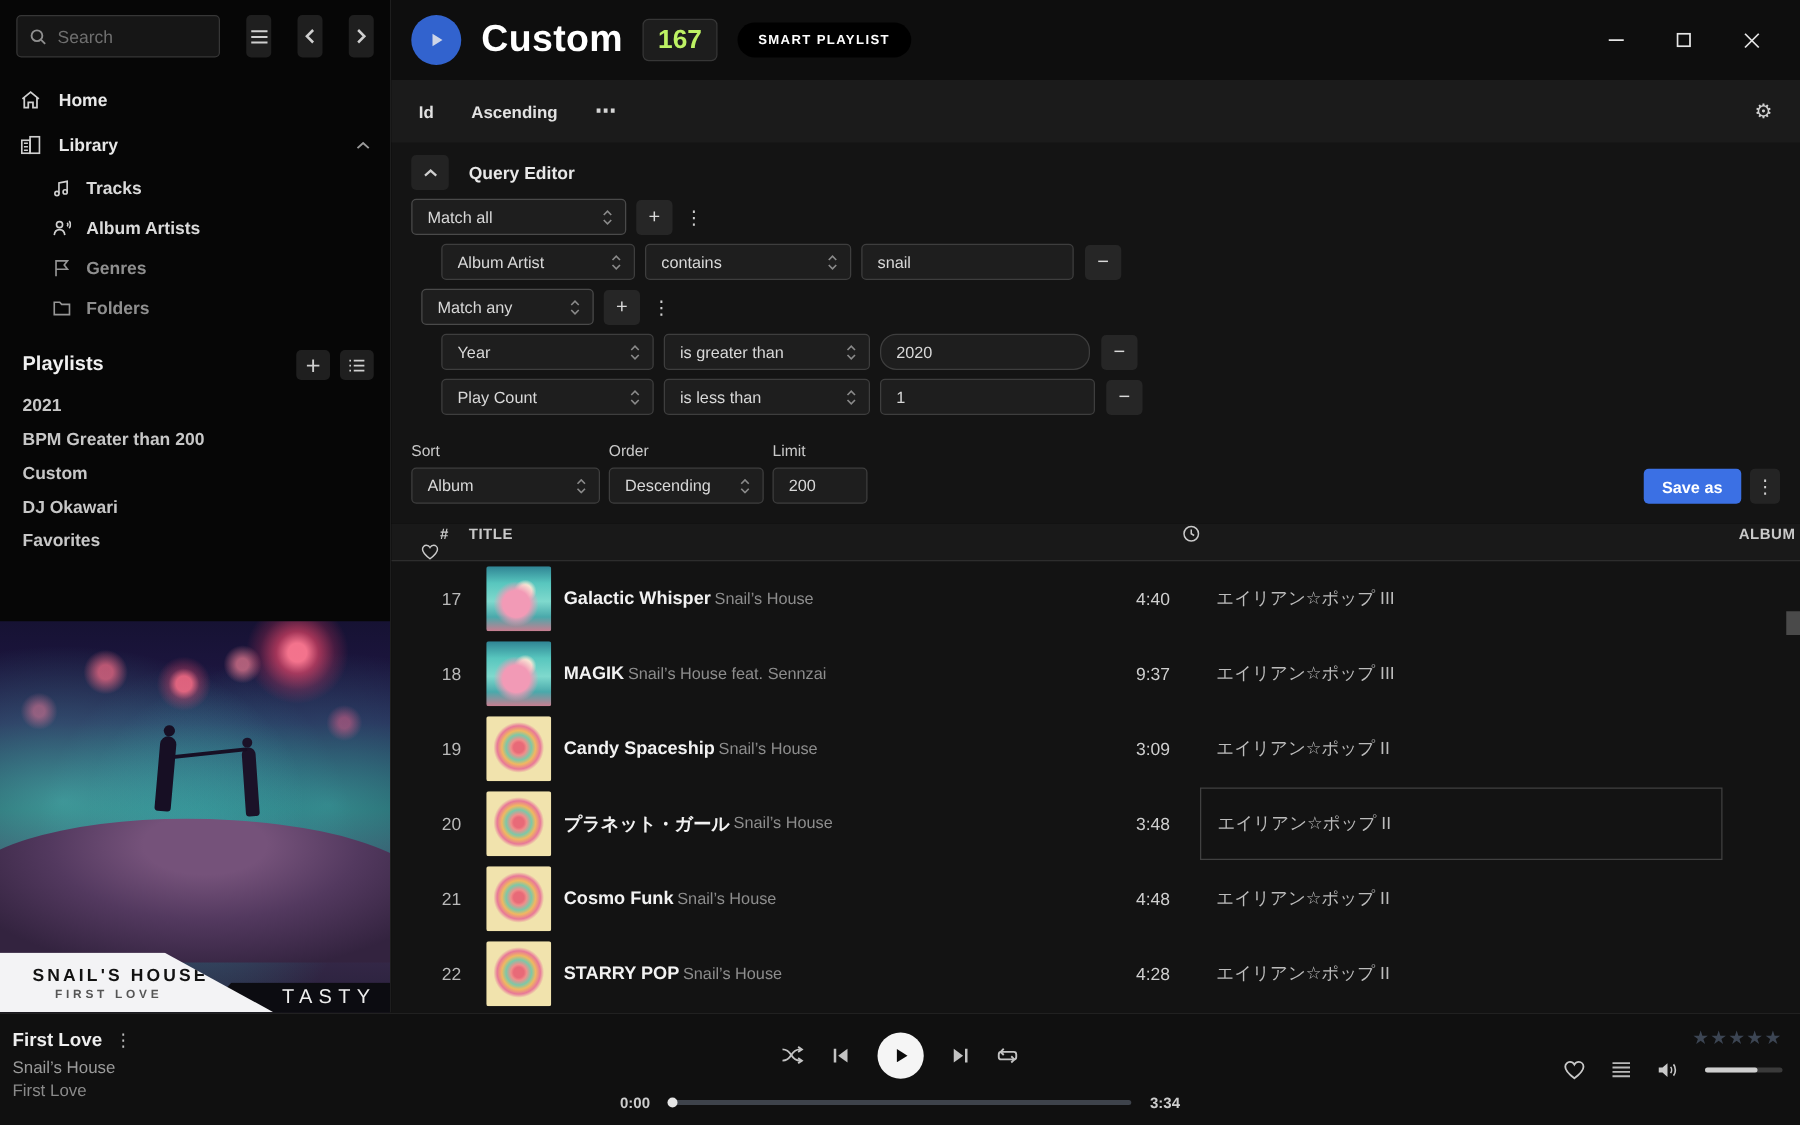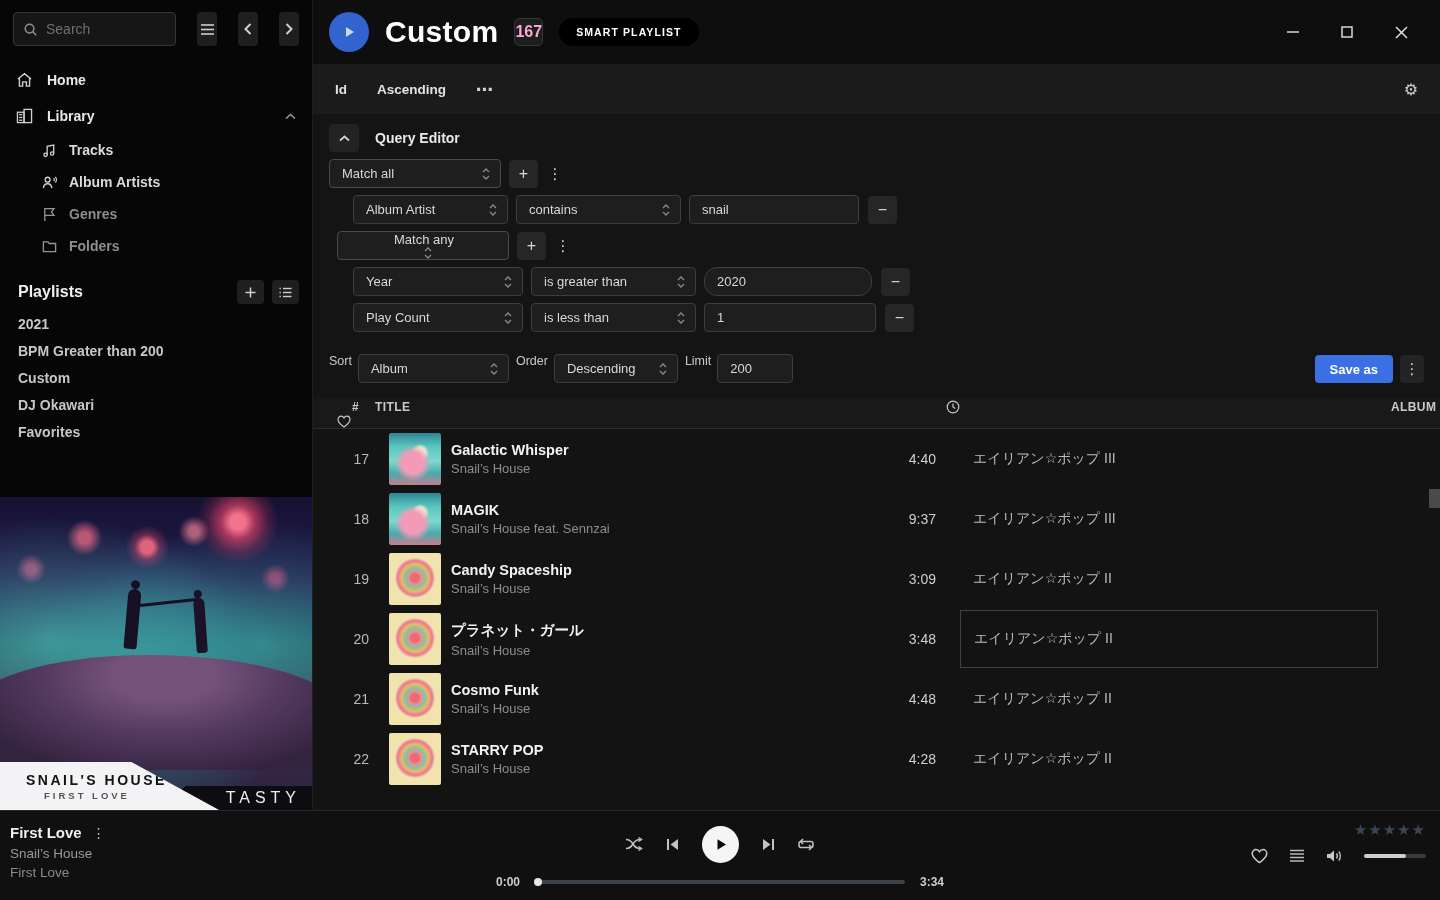--- a/index.html
+++ b/index.html
@@ -55,21 +55,21 @@
   .banner-white { position:absolute; left:0; bottom:0; width:70%; top:4px; background:#f3f3f5;
     clip-path:polygon(0 0, 60% 0, 100% 100%, 0 100%); display:flex; flex-direction:column; justify-content:center; padding-left:26px; gap:2px; }
   .bw-artist { color:#121212; font-size:14px; font-weight:800; letter-spacing:2.5px; }
   .bw-title { color:#555; font-size:9.5px; font-weight:700; letter-spacing:3px; padding-left:18px; }
 
   
   .main { position:relative; display:flex; flex-direction:column; background:#141414; overflow:hidden; }
   .main-header { height:64px; background:#0e0e0e; display:flex; align-items:center; padding:0 16px; gap:16px; flex:0 0 auto; }
   .play-circle { width:40px; height:40px; border-radius:50%; background:#3263ce; display:flex; align-items:center; justify-content:center; cursor:pointer; }
   .page-title { font-size:30px; font-weight:800; color:#fff; letter-spacing:.3px; }
-  .count-badge { background:#1d1d1d; border:1px solid #363636; border-radius:5px; padding:4px 0; font-size:16px; font-weight:700; color:#f9a8d4; }
+  .count-badge { background:#1d1d1d; border:1px solid #363636; border-radius:5px; padding:4px 11px; font-size:21px; font-weight:700; color:#bef264; }
   .smart-badge { background:#000; border-radius:15px; padding:8px 17px; font-size:10.5px; font-weight:800; letter-spacing:1.1px; color:#fff; }
   .win-controls { margin-left:auto; display:flex; align-items:center; gap:24px; padding-right:8px; }
   .win-btn { width:30px; height:30px; display:flex; align-items:center; justify-content:center; color:#e6e6e6; cursor:pointer; }
 
   .toolbar { height:50px; background:#1b1b1b; display:flex; align-items:center; gap:30px; padding:0 22px; flex:0 0 auto; }
   .toolbar .tb-item { font-size:13.5px; font-weight:700; color:#e2e2e2; cursor:pointer; }
   .toolbar .tb-more { font-size:17px; font-weight:700; color:#d5d5d5; letter-spacing:1px; cursor:pointer; }
   .toolbar .gear { margin-left:auto; font-size:16px; color:#d0d0d0; cursor:pointer; }
 
   .query { padding:10px 16px 0 16px; flex:0 0 auto; }
@@ -79,21 +79,21 @@
   .select { height:29px; background:#1e1e1e; border:1px solid #3e3e3e; border-radius:4px; display:flex; align-items:center; padding:0 10px 0 12px; font-size:13px; color:#d8d8d8; cursor:pointer; }
   .select .sel-label { flex:1; white-space:nowrap; overflow:hidden; }
   .select .updown { color:#8a8a8a; margin-left:8px; }
   .select.top-level { border-color:#4a4a4a; }
   .q-input { height:29px; background:#1e1e1e; border:1px solid #3e3e3e; border-radius:4px; padding:0 12px; font-size:13px; color:#d8d8d8; font-family:inherit; outline:none; }
   .mini-btn { width:29px; height:28px; background:#262626; border-radius:4px; display:flex; align-items:center; justify-content:center; color:#d9d9d9; font-size:16px; cursor:pointer; }
   .dots-v { background:transparent; width:18px; color:#cfcfcf; font-size:15px; }
   .indent-1 { margin-left:24px; }
   .indent-g2 { margin-left:8px; }
   .sol-row { display:flex; align-items:flex-end; gap:7px; margin-top:22px; }
-  .sol-field { display:flex; gap:6px; }
+  .sol-field { display:flex; flex-direction:column; gap:6px; }
   .sol-label { font-size:12.5px; color:#c9c9c9; font-weight:400; }
   .save-btn { margin-left:auto; height:28px; background:#3b70e4; color:#fff; font-size:13px; font-weight:700; border:none; border-radius:4px; padding:0 15px; cursor:pointer; font-family:inherit; }
 
   
   .tracktable { margin-top:16px; flex:1; overflow:hidden; background:#131313; }
   .t-head { height:30px; display:grid; grid-template-columns:62px 405px 66px 90px 24px 418px 62px; align-items:center; background:#191919; border-bottom:1px solid #2d2d2d; font-size:12px; font-weight:700; color:#c9c9c9; letter-spacing:.4px; }
   .t-head .h-num { text-align:right; padding-right:16px; }
   .t-head .h-title { grid-column:2 / 4; order:0; }
   .t-head .h-dur { text-align:right; display:flex; justify-content:flex-end; color:#c9c9c9; }
   .t-head .h-album { padding-left:13px; }
@@ -101,21 +101,21 @@
   .track-row { height:60px; display:grid; grid-template-columns:62px 66px 405px 90px 24px 418px 62px; align-items:center; cursor:pointer; }
   .t-num { text-align:right; padding-right:6px; font-size:14px; color:#b9b9b9; }
   .t-cover { width:52px; height:52px; border-radius:2px; margin-left:14px; }
   .cover-iii { background:
       radial-gradient(circle at 46% 58%, #f29ab6 0 26%, rgba(242,154,182,0) 44%),
       radial-gradient(circle at 60% 38%, #f8ead6 0 11%, rgba(248,234,214,0) 20%),
       linear-gradient(180deg,#2f8494 0%, #58c6be 26%, #7fd9cd 54%, #4aa9ab 78%, #c97d90 100%); }
   .cover-ii { background:
       radial-gradient(circle at 50% 48%, #e86a78 0 11%, #ef8f8b 17%, #7cc8a8 27%, #f0b860 36%, #e87898 46%, rgba(232,120,152,0) 54%),
       #f1e3ad; }
-  .t-titles { display:flex; flex-direction:column; gap:3px; padding-left:10px; }
+  .t-titles { display:flex; flex-direction:row; gap:3px; padding-left:10px; }
   .t-title { font-size:14.5px; font-weight:600; color:#f2f2f2; }
   .t-artist { font-size:13px; color:#8d8d8d; }
   .t-dur { text-align:right; font-size:14px; color:#cfcfcf; }
   .t-album-cell { height:58px; display:flex; align-items:center; padding-left:13px; font-size:14px; color:#bcbcbc; }
   .t-album-cell.focused { border:1px solid #414141; }
   .scroll-thumb { position:absolute; right:0; top:489px; width:11px; height:19px; background:#4a4a4a; }
 
   
   .playbar { grid-column:1 / 3; background:#101010; border-top:1px solid #272727; display:grid; grid-template-columns:313px 1fr 313px; align-items:stretch; }
   .pb-left { padding:13px 10px 0 10px; overflow:hidden; }
@@ -340,21 +340,21 @@
           <svg class="updown" width="8" height="12" viewBox="0 0 8 12" fill="none" stroke="#8a8a8a" stroke-width="1.3">
               <polyline points="1,4 4,1 7,4"></polyline>
               <polyline points="1,8 4,11 7,8"></polyline>
             </svg>
         </div>
         <input class="q-input" style="width: 170px;" value="snail">
         <div class="mini-btn" style="margin-left:1px;">−</div>
       </div>
 
       <div class="q-row indent-g2">
-        <div class="select top-level" style="width:172px;flex-direction:column;">
+        <div class="select top-level" style="width:138px;">
           <span class="sel-label">Match any</span>
           <svg class="updown" width="8" height="12" viewBox="0 0 8 12" fill="none" stroke="#8a8a8a" stroke-width="1.3">
               <polyline points="1,4 4,1 7,4"></polyline>
               <polyline points="1,8 4,11 7,8"></polyline>
             </svg>
         </div>
         <div class="mini-btn">+</div>
         <div class="mini-btn dots-v">⋮</div>
       </div>
 

